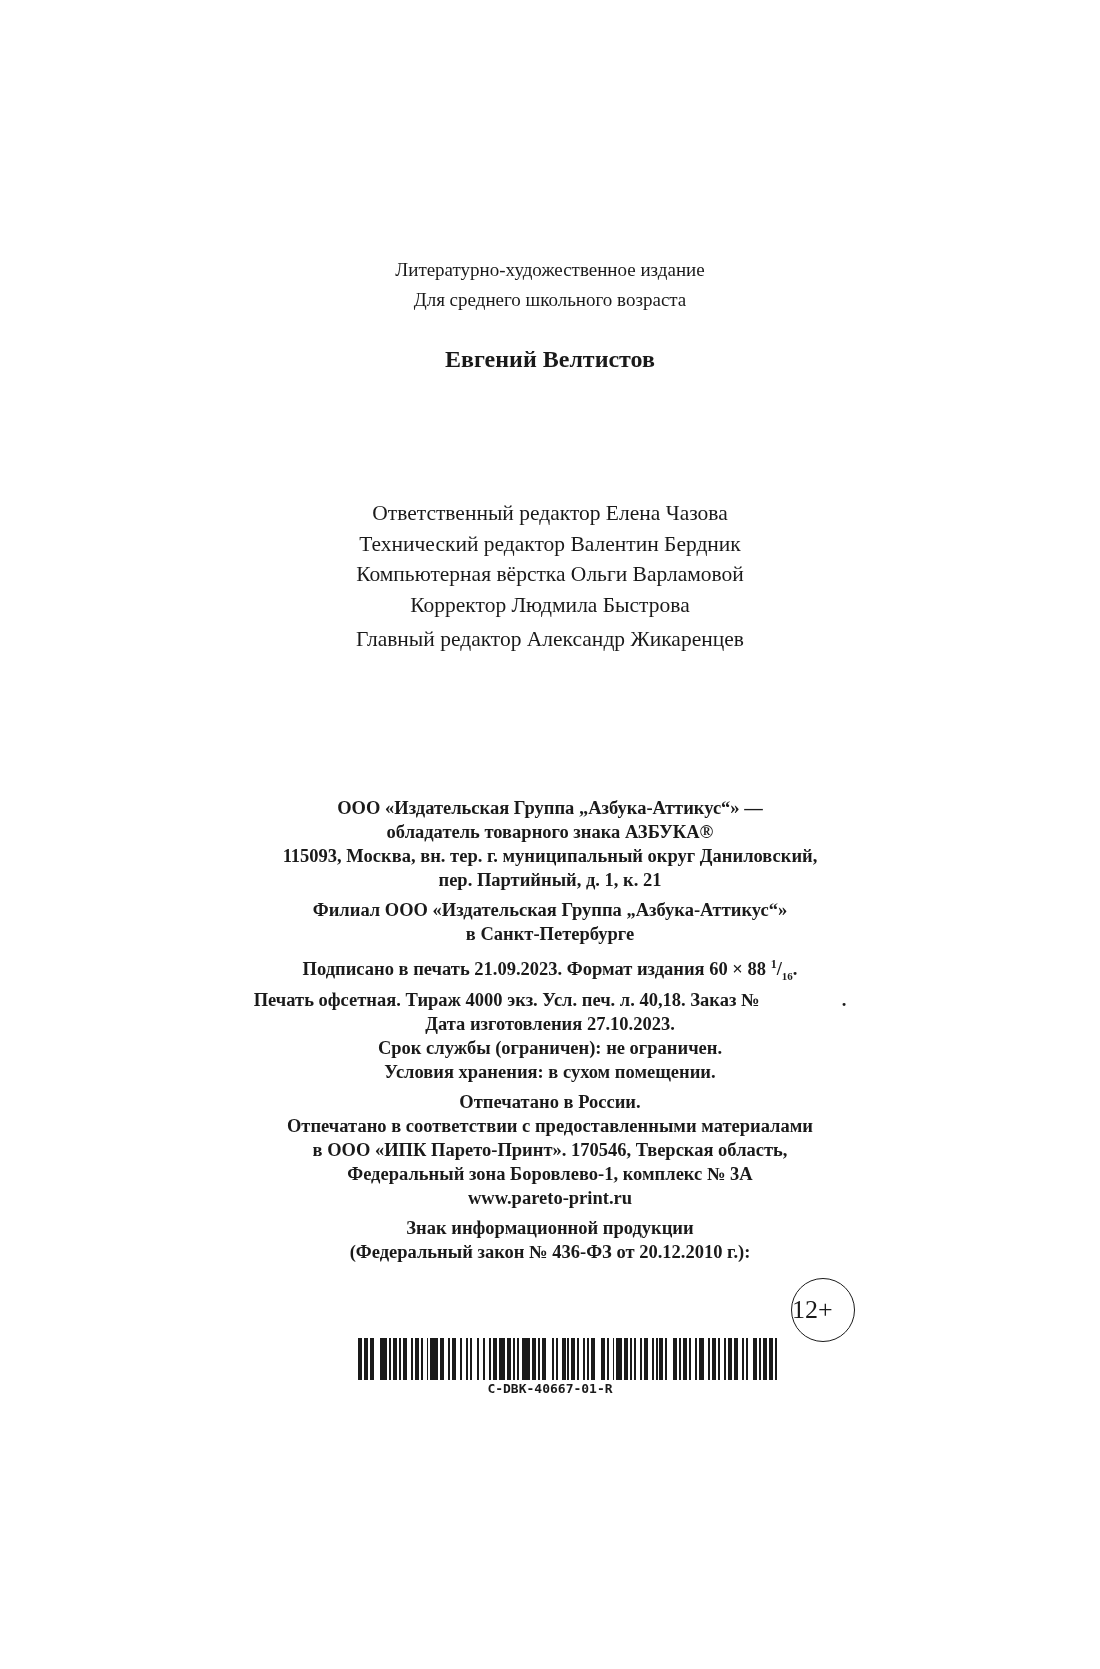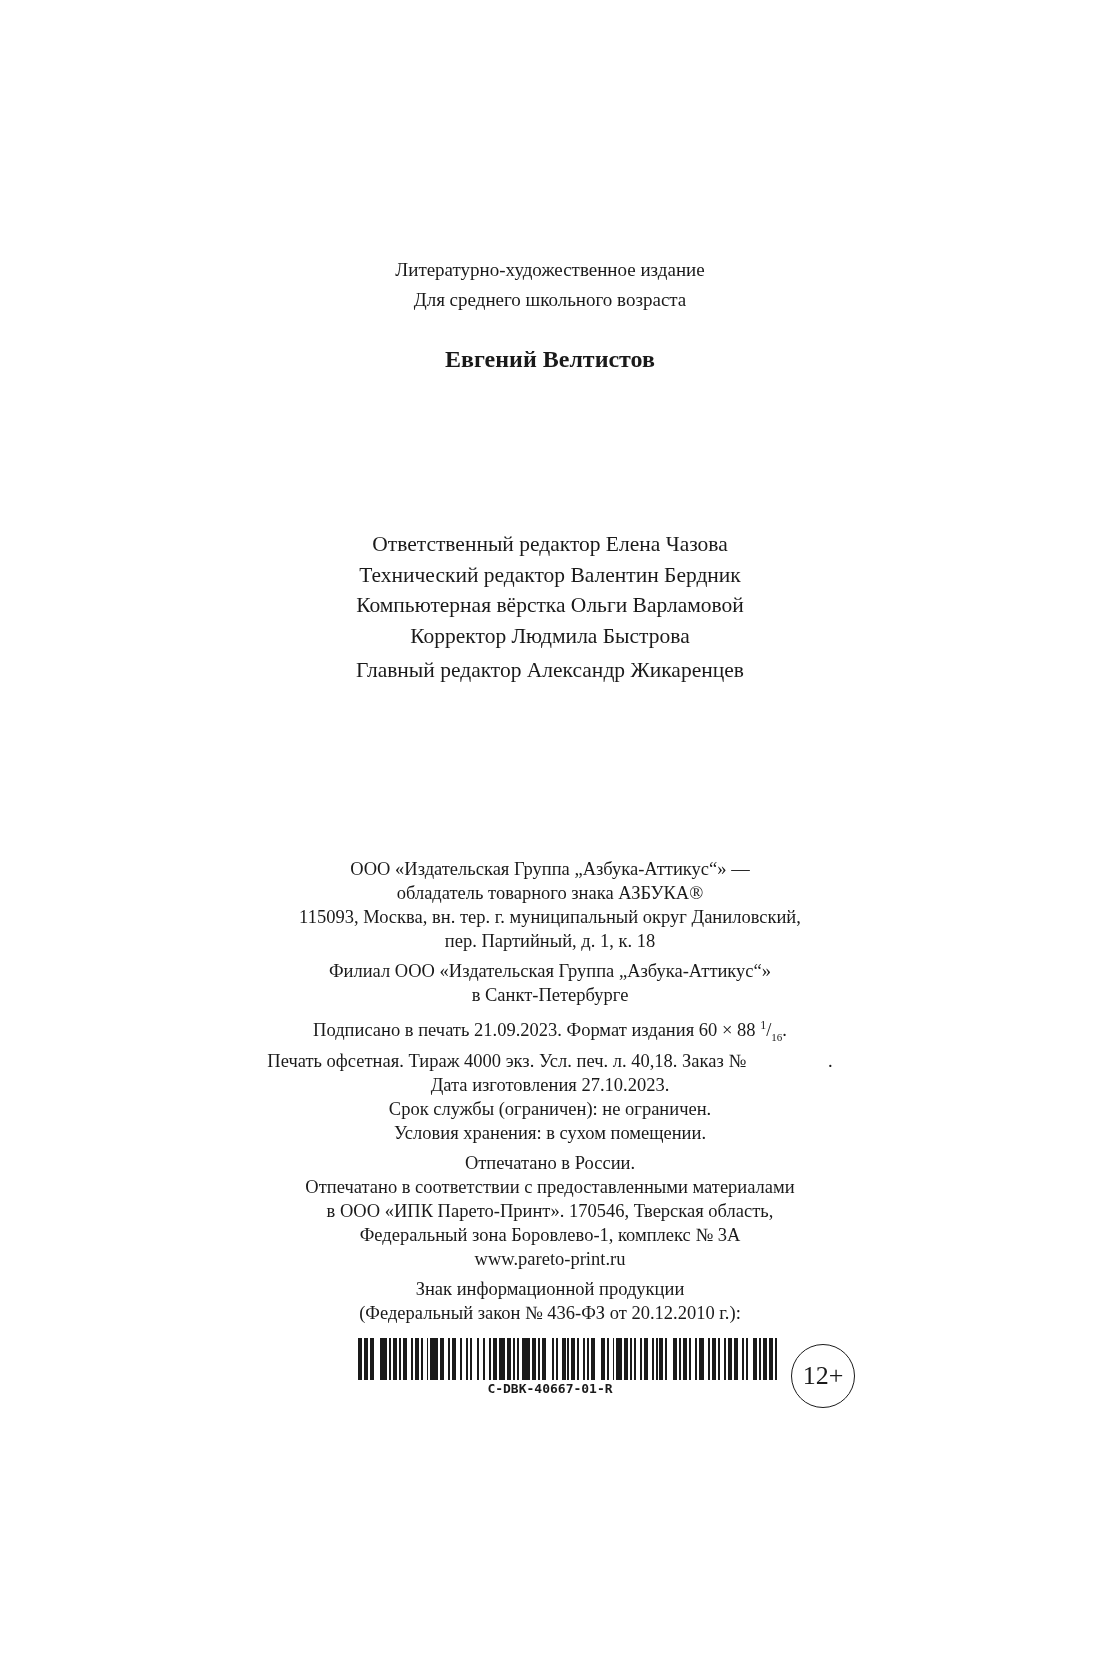--- a/index.html
+++ b/index.html
@@ -8,33 +8,33 @@
       font-family: "Liberation Serif", "DejaVu Serif", serif;
       color: #1a1a1a;
     }
     .page { position: absolute; left: 0; top: 0; width: 1100px; height: 1669px; }
     .center { position: absolute; left: 0; width: 1100px; text-align: center; }
     .line { display: block; white-space: nowrap; }
 
     .genre { top: 255px; font-size: 19px; line-height: 30px; }
     .author { top: 344px; font-size: 24px; font-weight: bold; line-height: 30px; }
     .title { top: 392px; font-size: 35px; letter-spacing: 2px; line-height: 42px; }
-    .credits { top: 498px; font-size: 21.5px; line-height: 30.5px; margin-top: 31px; }
+    .credits { top: 498px; font-size: 21.5px; line-height: 30.5px; }
     .credits .gap { margin-top: 4px; }
 
-    .imprint { top: 857px; font-size: 18.5px; line-height: 24px; }
+    .imprint { top: 796px; font-size: 18.5px; line-height: 24px; font-weight: bold; }
     .imprint .sp { margin-top: 6px; }
     .fraction { font-size: 12px; vertical-align: super; }
     .fraction-sub { font-size: 11px; vertical-align: sub; }
     .order-blank { display: inline-block; width: 82px; }
 
     .rating {
-      position: absolute; left: 791px; top: 1344px; width: 62px; height: 62px;
+      position: absolute; left: 791px; top: 1278px; width: 62px; height: 62px;
       border: 1.5px solid #1a1a1a; border-radius: 50%;
-      font-size: 26px; line-height: 62px; text-align: center;
+      font-size: 26px; line-height: 62px; 
     }
 
     .barcode {
       position: absolute; left: 358px; top: 1338px; width: 424px; height: 42px;
       display: flex; align-items: stretch;
     }
     .barcode span { display: block; height: 100%; }
     .barcode-caption {
       position: absolute; left: 0; width: 1100px; top: 1381px;
       text-align: center; font-family: "DejaVu Sans Mono", monospace;
@@ -59,21 +59,21 @@
     <span class="line">Технический редактор Валентин Бердник</span>
     <span class="line">Компьютерная вёрстка Ольги Варламовой</span>
     <span class="line">Корректор Людмила Быстрова</span>
     <span class="line gap">Главный редактор Александр Жикаренцев</span>
   </div>
 
   <div class="center imprint">
     <span class="line">ООО «Издательская Группа „Азбука-Аттикус“» —</span>
     <span class="line">обладатель товарного знака АЗБУКА®</span>
     <span class="line">115093, Москва, вн. тер. г. муниципальный округ Даниловский,</span>
-    <span class="line">пер. Партийный, д. 1, к. 18</span>
+    <span class="line">пер. Партийный, д. 1, к. 21</span>
 
     <span class="line sp">Филиал ООО «Издательская Группа „Азбука-Аттикус“»</span>
     <span class="line">в Санкт-Петербурге</span>
 
     <span class="line sp"><span>Подписано в печать 21.09.2023. Формат издания 60 × 88 </span><span class="fraction">1</span><span>/</span><span class="fraction-sub">16</span><span>.</span></span>
     <span class="line"><span>Печать офсетная. Тираж 4000 экз. Усл. печ. л. 40,18. Заказ №</span><span class="order-blank"></span><span>.</span></span>
     <span class="line">Дата изготовления 27.10.2023.</span>
     <span class="line">Срок службы (ограничен): не ограничен.</span>
     <span class="line">Условия хранения: в сухом помещении.</span>
 

